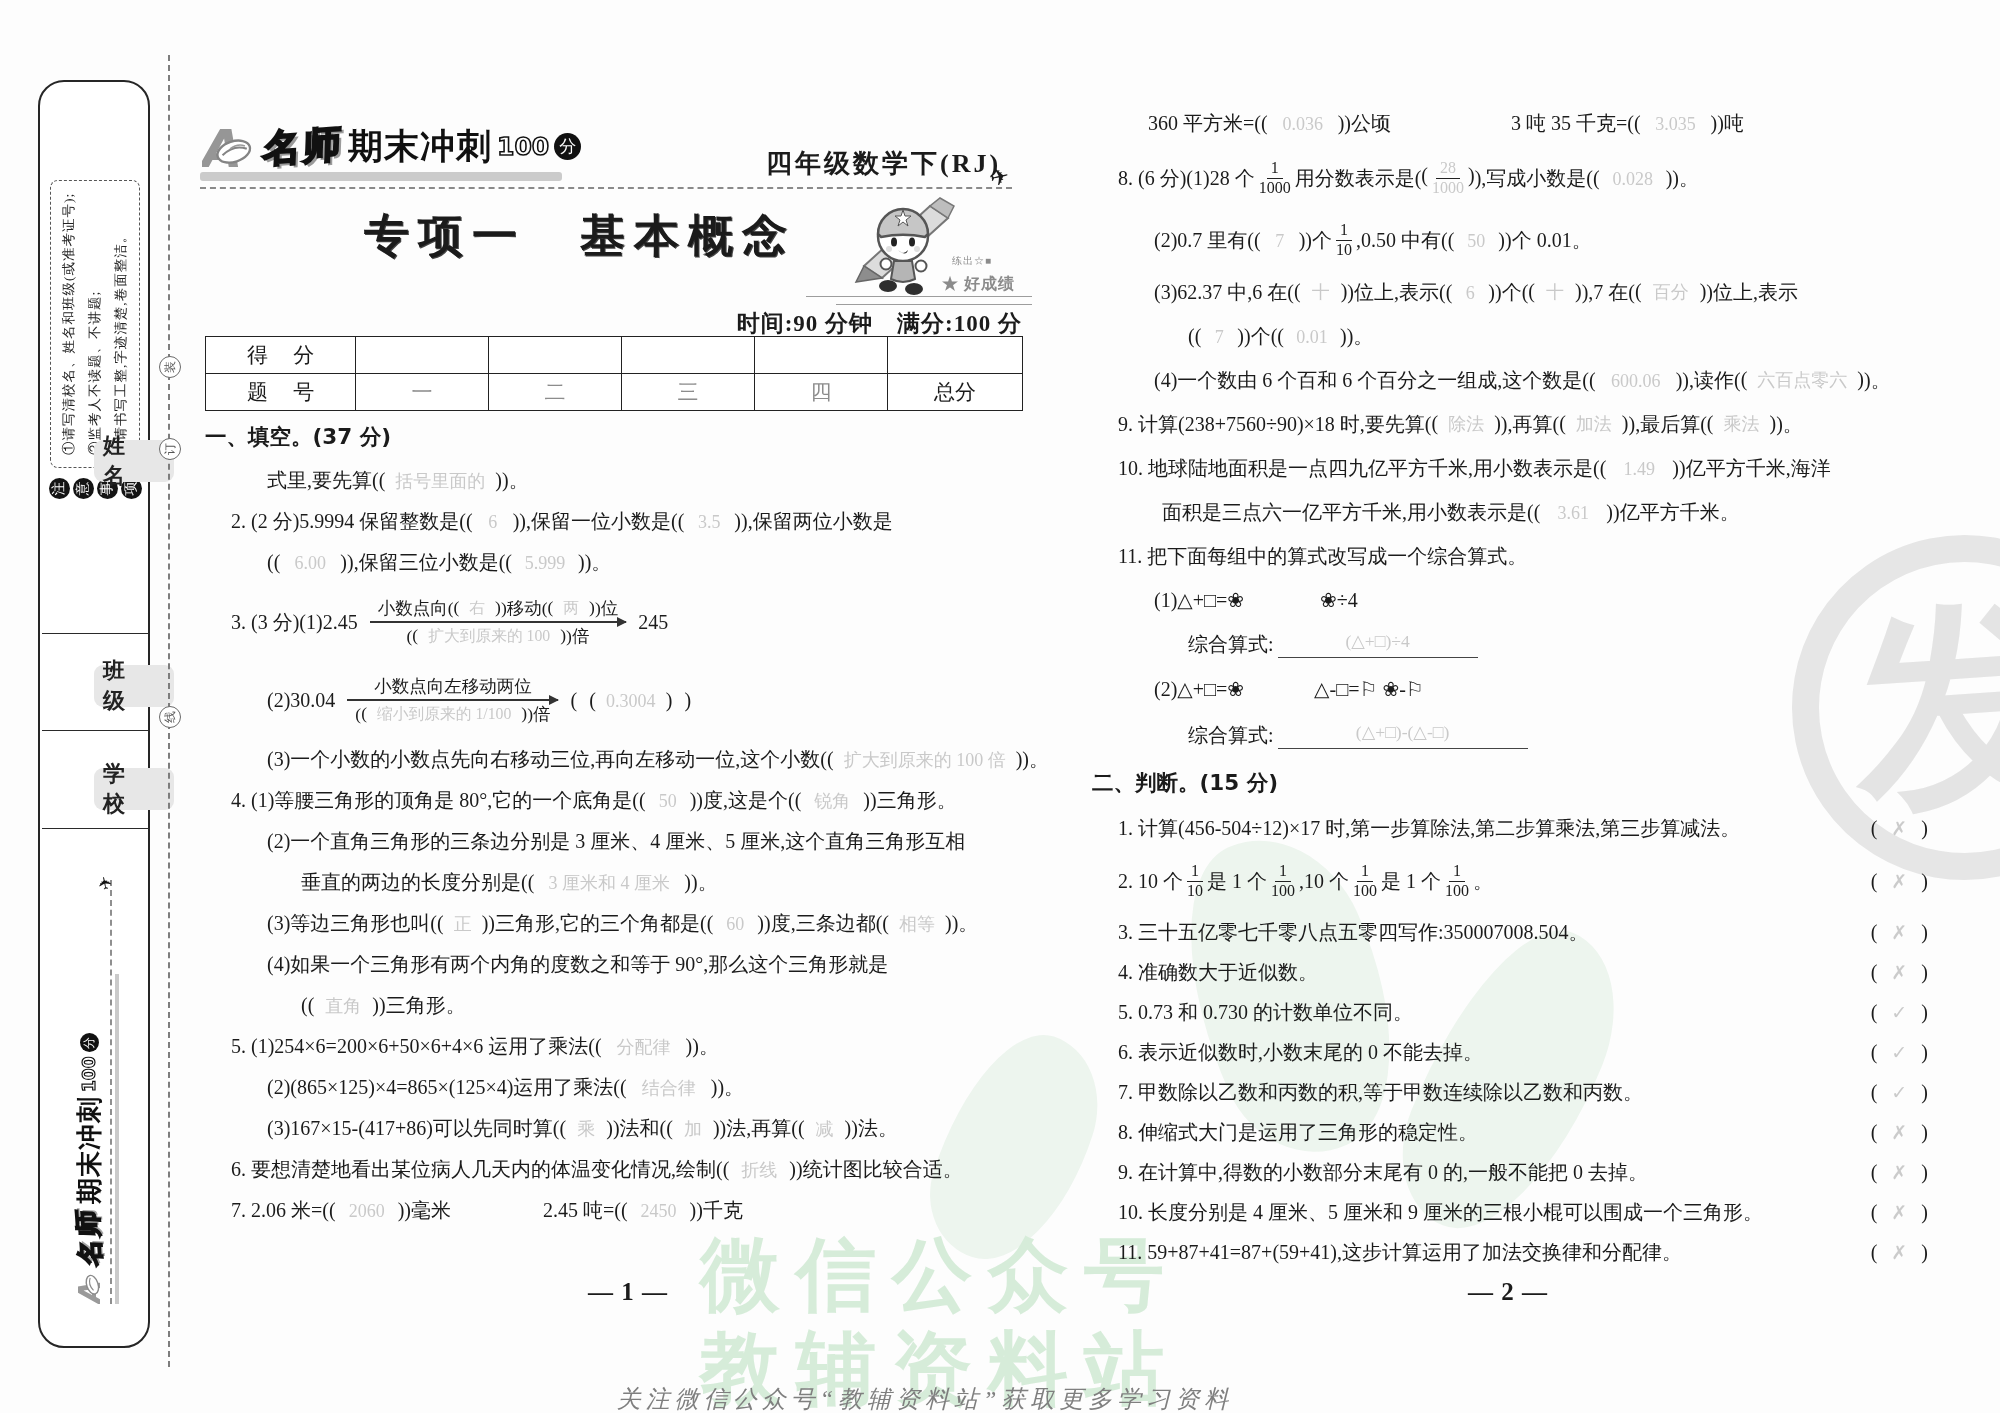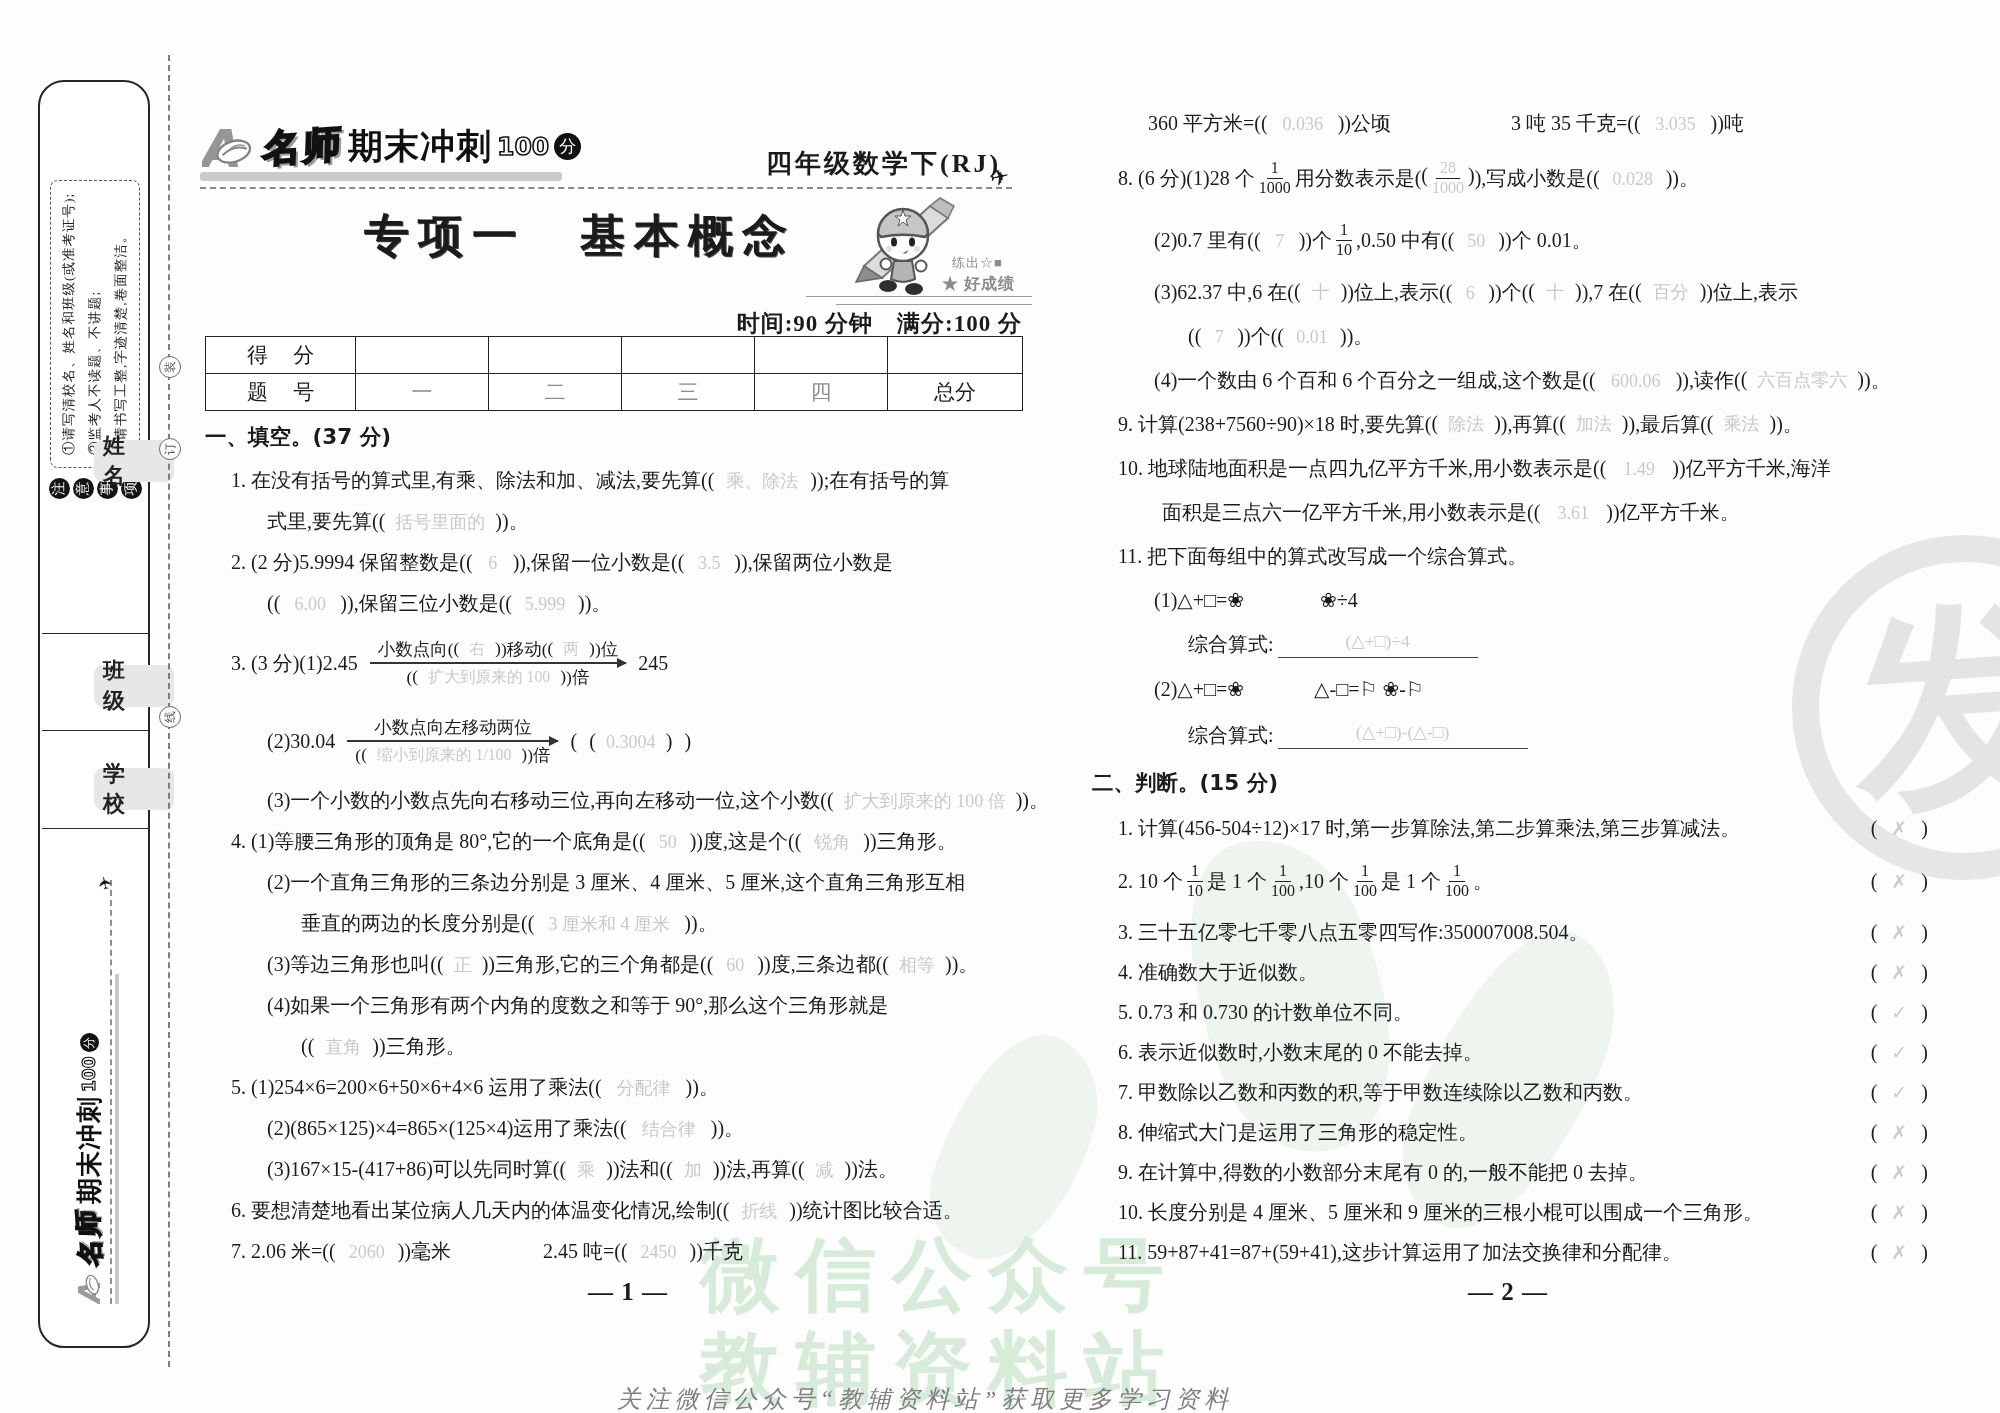--- a/index.html
+++ b/index.html
@@ -192,21 +192,21 @@
   <ellipse cx="66" cy="58" rx="3" ry="4.5" fill="#222"></ellipse>
   <path d="M52,66 q5,6 10,0 q-2,7 -10,0 z" fill="#333"></path>
   <circle cx="43" cy="65" r="3" fill="#e0e0e0"></circle>
   <circle cx="71" cy="65" r="3" fill="#e0e0e0"></circle>
   <path d="M48,77 h18 l3,18 q-12,6 -24,0 z" fill="#b5b5b5" stroke="#555" stroke-width="2"></path>
   <ellipse cx="42" cy="102" rx="9" ry="6" fill="#2e2e2e"></ellipse>
   <ellipse cx="68" cy="105" rx="9" ry="6" fill="#2e2e2e"></ellipse>
   <circle cx="40" cy="80" r="5.5" fill="#fff" stroke="#555" stroke-width="2"></circle>
   <circle cx="75" cy="82" r="5.5" fill="#fff" stroke="#555" stroke-width="2"></circle>
 </svg>
-<div class="slogan" style="left:952px;top:254px;font-size:13px">练出☆■</div>
+<div class="slogan" style="left:952px;top:254px;font-size:10px">练出☆■</div>
 <div class="slogan" style="left:942px;top:274px;font-size:16px;font-weight:bold">★ 好成绩</div>
 <div class="mline" style="left:806px;top:296px;width:226px"></div>
 <div class="mline" style="left:836px;top:304px;width:196px"></div>
 
 <div id="meta">时间:90 分钟　满分:100 分</div>
 
 <table id="score-table">
   <colgroup>
       <col style="width:150px">
       <col style="width:133px">
@@ -232,25 +232,20 @@
     <td class="gray">四</td>
     <td>总分</td>
   </tr>
 </tbody>
   </table>
 
 <div id="p1-body" class="pagebody">
     <div class="line lbold" style="padding-left: 0px; height: 48px;">
       <span>一、填空。(37 分)</span>
     </div>
-    <div class="line" style="padding-left: 26px; height: 41px;">
-      <span>1. 在没有括号的算式里,有乘、除法和加、减法,要先算(</span>
-      <span class="bl">(<span class="fa" style="min-width: 96px;">乘、除法</span>)</span>
-      <span>);在有括号的算</span>
-    </div>
     <div class="line" style="padding-left: 62px; height: 41px;">
       <span>式里,要先算(</span>
       <span class="bl">(<span class="fa" style="min-width: 110px;">括号里面的</span>)</span>
       <span>)。</span>
     </div>
     <div class="line" style="padding-left: 26px; height: 41px;">
       <span>2. (2 分)5.9994 保留整数是(</span>
       <span class="bl">(<span class="fa" style="min-width: 40px;">6</span>)</span>
       <span>),保留一位小数是(</span>
       <span class="bl">(<span class="fa" style="min-width: 50px;">3.5</span>)</span>

